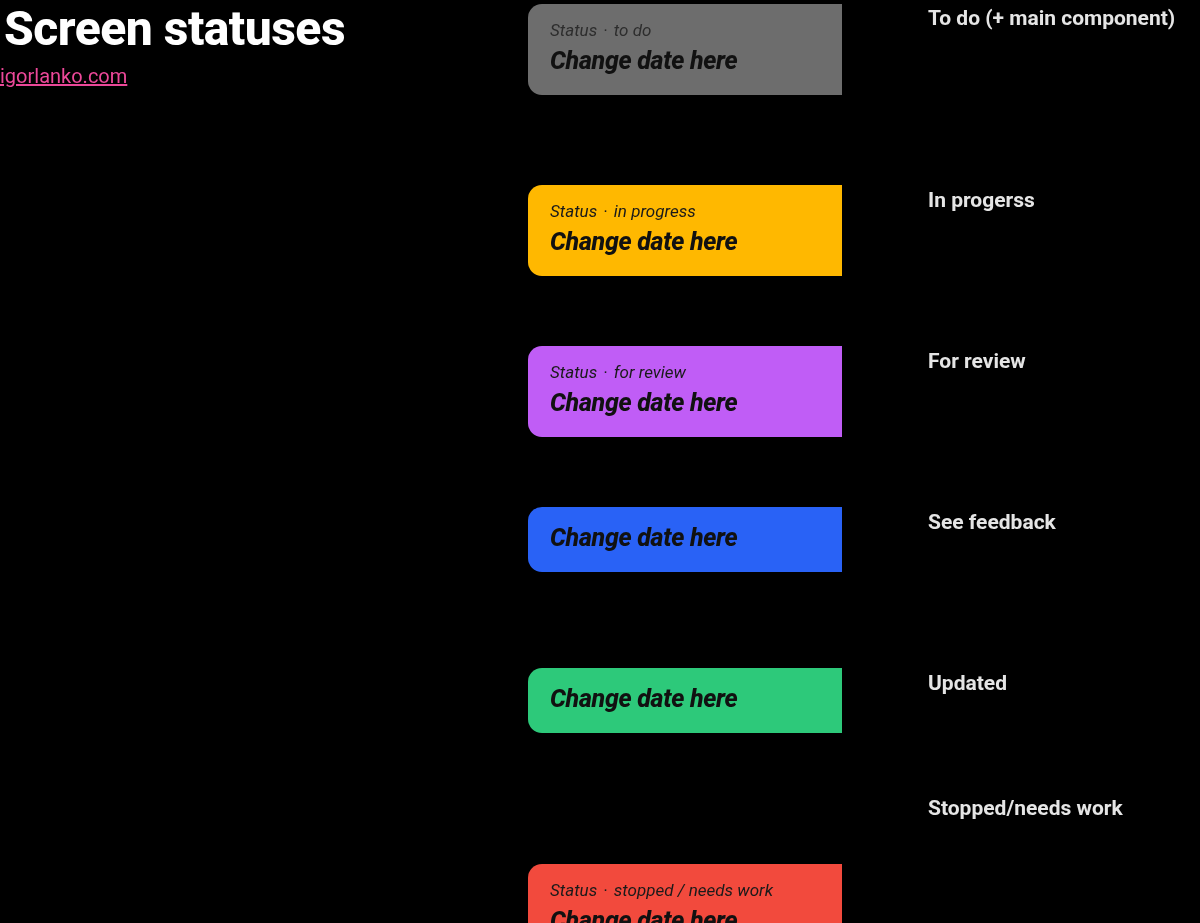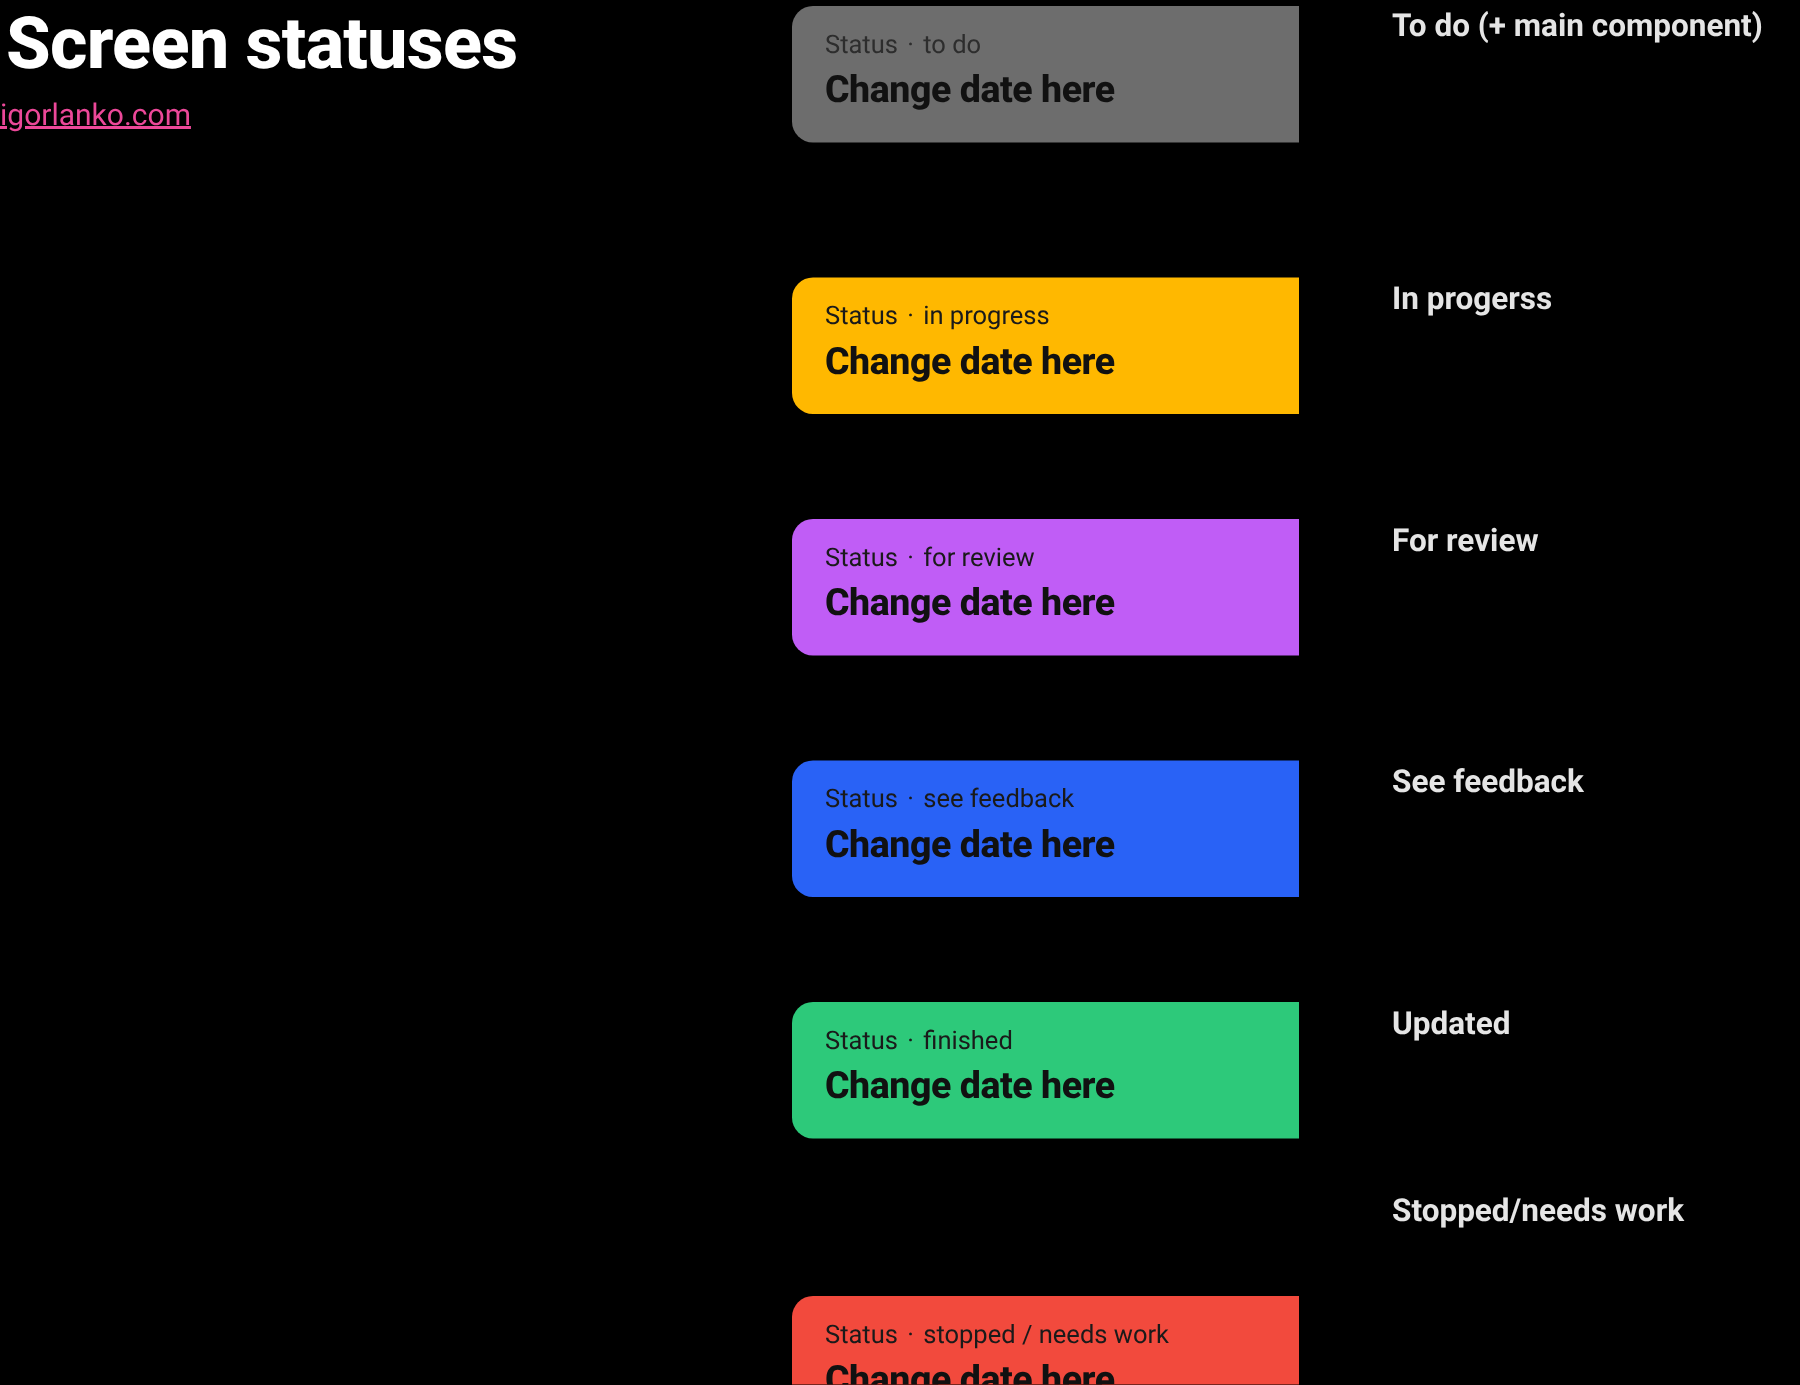--- a/index.html
+++ b/index.html
@@ -33,23 +33,24 @@
       text-decoration: underline;
       font-weight: 400;
     }
     .status-row {
       position: absolute;
       left: 528px;
       display: flex;
       align-items: flex-start;
     }
     .status-card {
-      width: 338px;
+      width: 314px;
       border-radius: 14px 0 0 14px;
       padding: 16px 22px 20px 22px;
+      font-style: italic;
     }
     .status-prefix-line {
       font-size: 17px;
       color: #1a1a1a;
       font-weight: 400;
       margin-bottom: 6px;
     }
     .status-prefix {
       display: inline;
     }
@@ -137,37 +138,27 @@
       <span class="status-dot">·</span>
       <span class="status-name">for review</span>
     </div>
     <div class="status-main">Change date here</div>
   </div>
 </div>
 <div class="row-label label-2">For review</div>
 
 <div class="status-row row-3">
   <div class="status-card" style="background:#2962f6;">
-    <div class="status-prefix-line">
-      <span class="status-prefix">Status</span>
-      <span class="status-dot">·</span>
-      <span class="status-name">see feedback</span>
-    </div>
     <div class="status-main">Change date here</div>
   </div>
 </div>
 <div class="row-label label-3">See feedback</div>
 
 <div class="status-row row-4">
   <div class="status-card" style="background:#2dc97a;">
-    <div class="status-prefix-line">
-      <span class="status-prefix">Status</span>
-      <span class="status-dot">·</span>
-      <span class="status-name">finished</span>
-    </div>
     <div class="status-main">Change date here</div>
   </div>
 </div>
 <div class="row-label label-4">Updated</div>
 
 <div class="status-row row-5">
   <div class="status-card" style="background:#f24a3d;">
     <div class="status-prefix-line">
       <span class="status-prefix">Status</span>
       <span class="status-dot">·</span>

